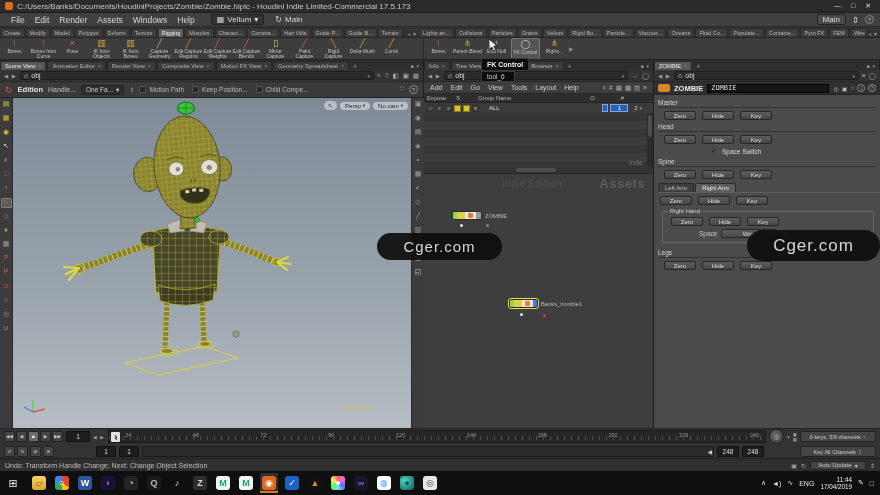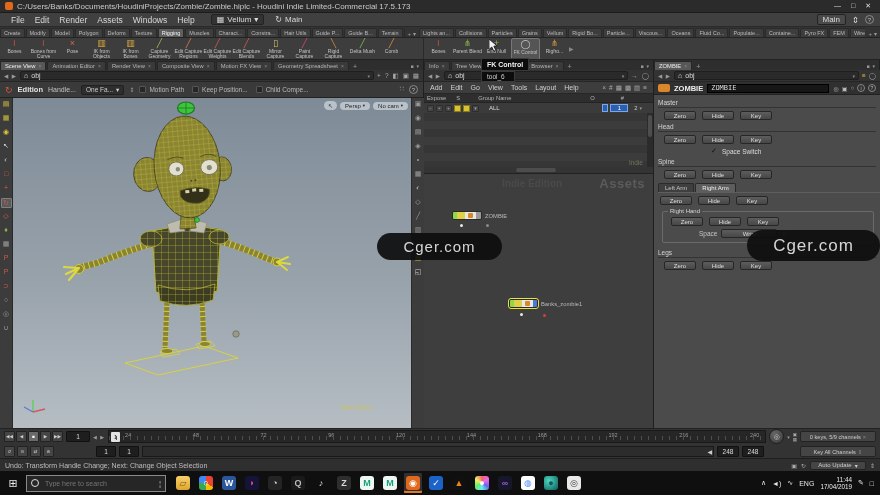--- a/index.html
+++ b/index.html
@@ -982,25 +982,20 @@
       <span class="aubox">
           <span>Auto Update</span>
           <span>▾</span>
         </span>
       <span>⇕</span>
     </span>
   </div>
 
   <div class="taskbar">
     <span class="startbtn">⊞</span>
-    <span class="searchbox">
-      <span class="ring"></span>
-      <input placeholder="Type here to search" style="">
-      <span class="mic">¦</span>
-    </span>
     <span class="tb-apps">
       <span class="tb-app">
         <span class="tb-glyph" style="background: linear-gradient(rgb(247, 208, 107), rgb(223, 166, 46)); color: rgb(122, 90, 16);">▱</span>
       </span>
 
       <span class="tb-app">
         <span class="tb-glyph" style="background: conic-gradient(rgb(233, 67, 53) 0deg, rgb(233, 67, 53) 120deg, rgb(251, 188, 5) 0deg, rgb(251, 188, 5) 180deg, rgb(52, 168, 83) 0deg, rgb(52, 168, 83) 270deg, rgb(66, 133, 244) 0deg, rgb(66, 133, 244) 360deg); color: rgb(255, 255, 255);">○</span>
       </span>
 
       <span class="tb-app">

